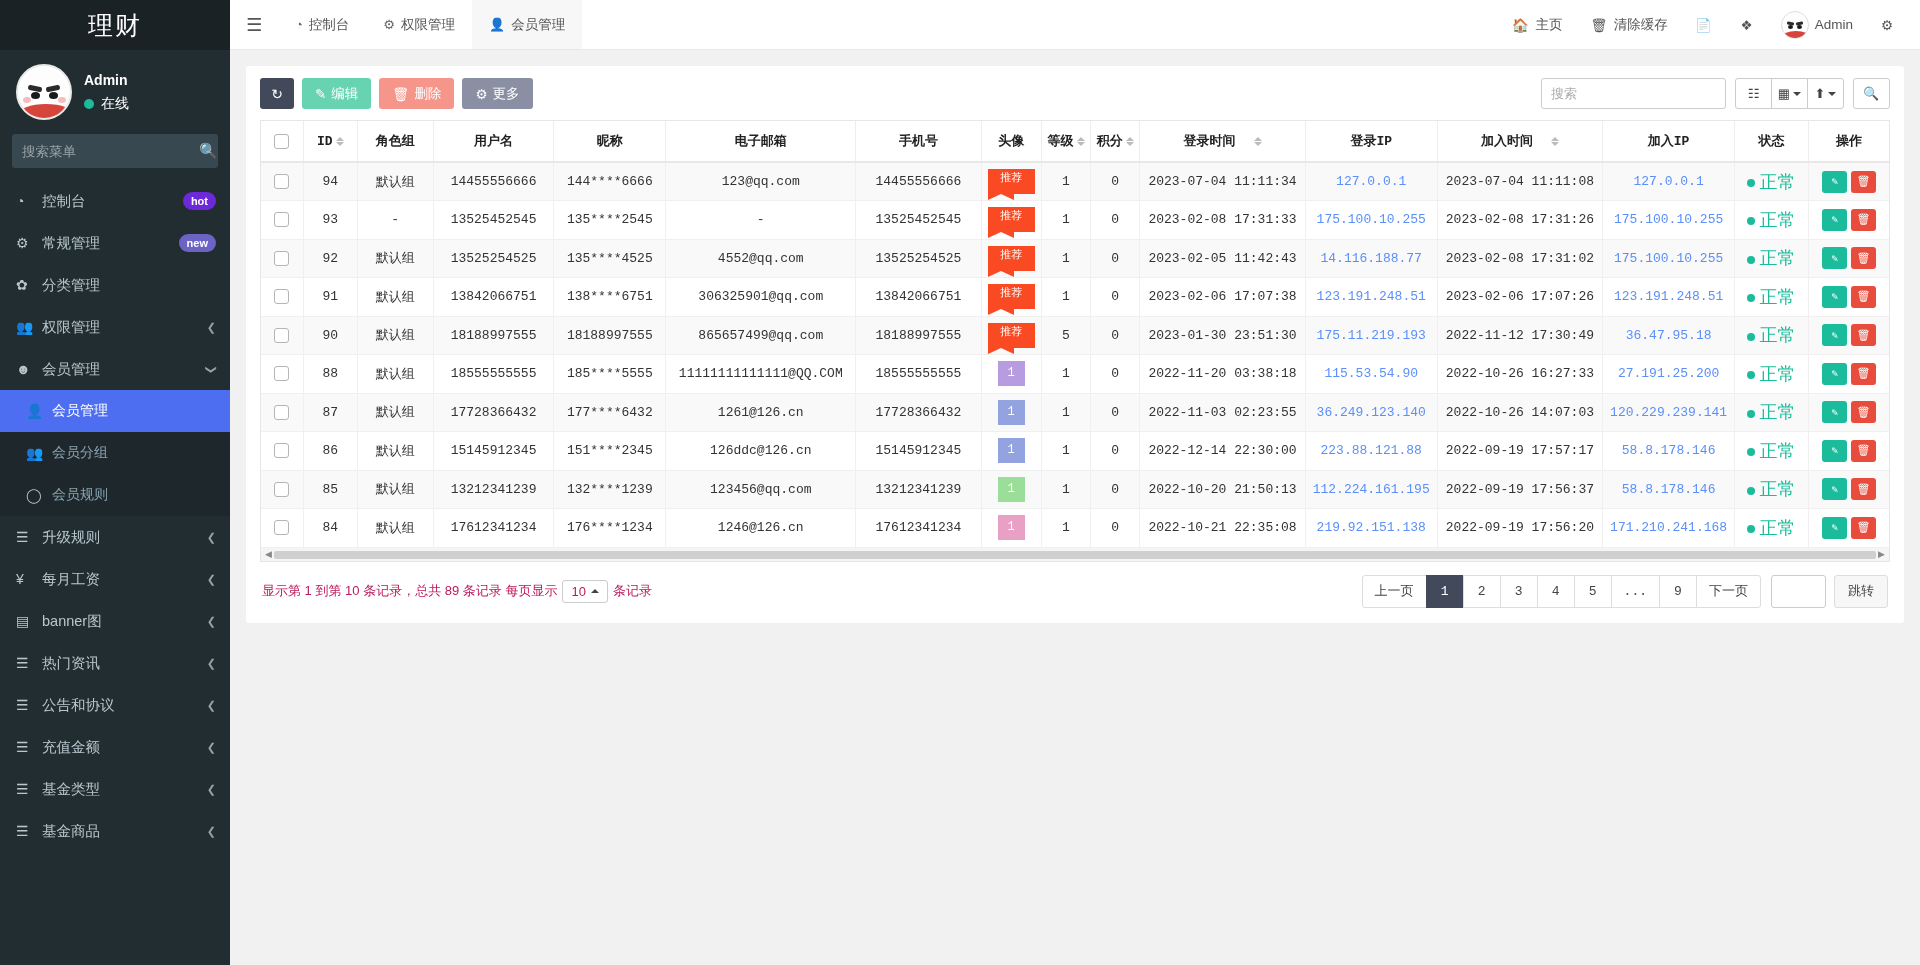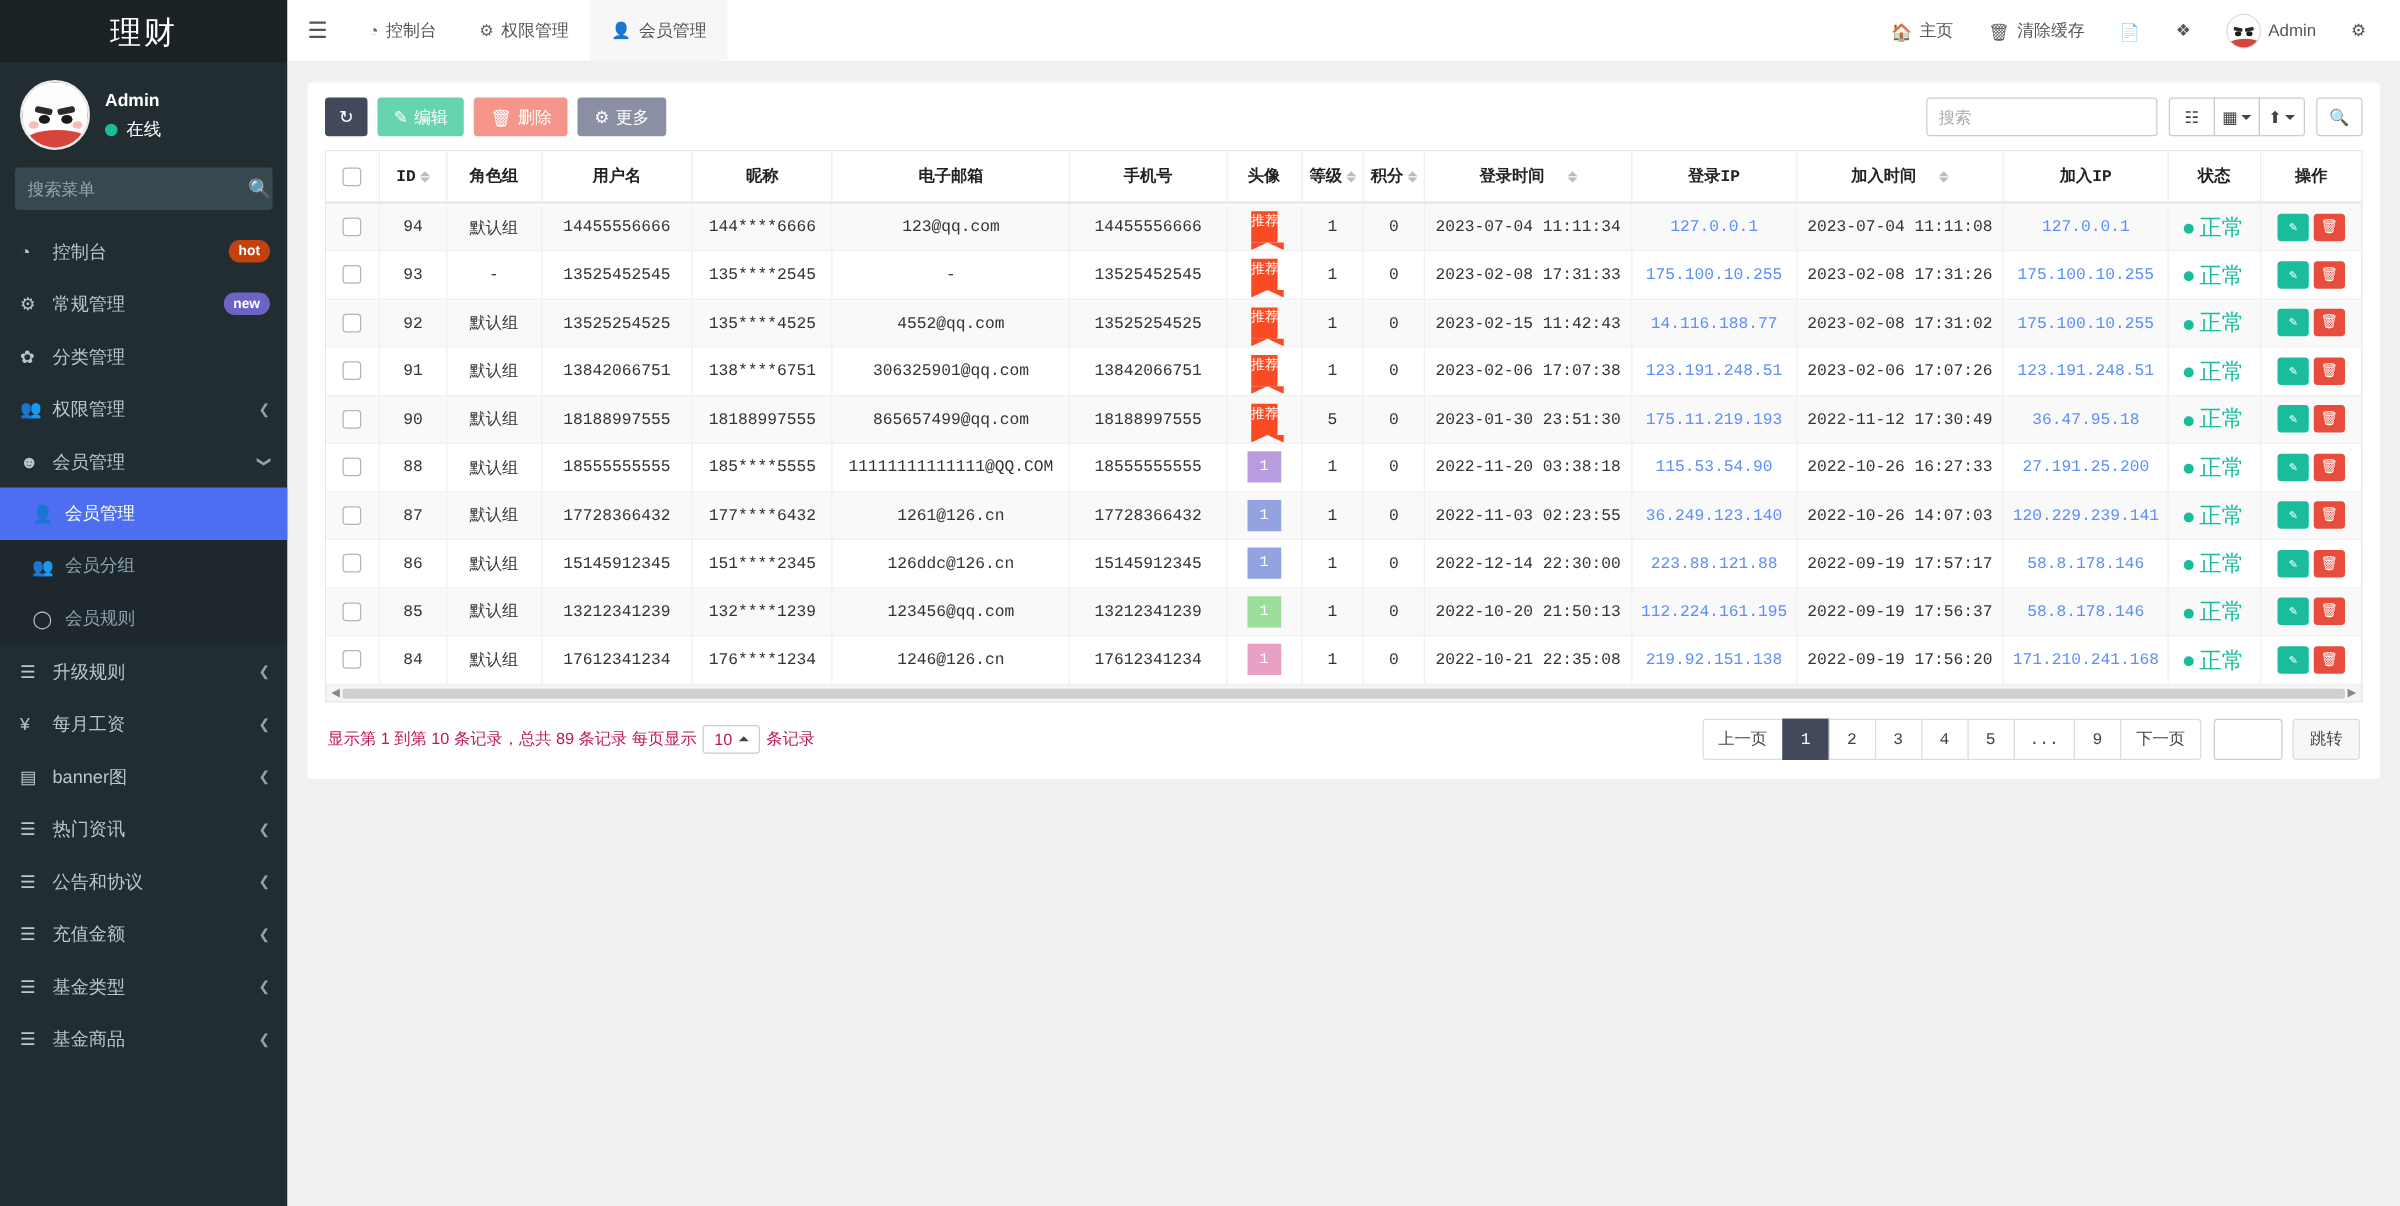--- a/index.html
+++ b/index.html
@@ -72,21 +72,21 @@
   .menu-item .chev { color: #93a2a9; font-size: 11px; }
   .menu-item.active { background: #4e6ef2; color: #fff; }
   .menu-item.active .mi-icon { color: #fff; }
   .submenu { background: #1e282c; }
   .submenu .menu-item { padding-left: 26px; color: #8aa4b1; font-size: 14px; }
   .submenu .menu-item.active { background: #4e6ef2; color: #fff; }
   .badge-pill {
     font-size: 11px; font-weight: bold; color: #fff;
     border-radius: 10px; padding: 2px 8px; line-height: 14px;
   }
-  .badge-hot { background: #c2410c; }
+  .badge-hot { background: #6d28d9; }
   .badge-new { background: #6c63c4; }
 
   
   .main { flex: 1; height: 965px; display: flex; flex-direction: column; background: #f1f1f1; overflow: hidden; }
 
   .topbar {
     height: 50px; min-height: 50px; background: #fff;
     display: flex; align-items: stretch;
     border-bottom: 1px solid #e7e7e7;
   }
@@ -162,21 +162,21 @@
     font-size: 13px; color: #333; padding: 0 4px; height: 38.5px;
     text-align: center; white-space: nowrap; overflow: hidden; text-overflow: ellipsis;
   }
   tbody td:last-child { border-right: none; }
   tbody tr:nth-child(odd) { background: #f9f9f9; }
   tbody tr:nth-child(even) { background: #fff; }
   .ip-link { color: #5b8ff9; cursor: pointer; }
   .chk { width: 15px; height: 15px; border: 1px solid #b5b5b5; border-radius: 3px; background: #fff; display: inline-block; vertical-align: middle; cursor: pointer; }
 
   .ribbon {
-    display: inline-block; position: relative; width: 21px; height: 25px;
+    display: inline-block; position: relative; width: 47px; height: 25px;
     background: #fa4a23; color: #fff; font-size: 11px; line-height: 19px;
     vertical-align: middle;
   }
   .ribbon::after {
     content: ""; position: absolute; left: 0; bottom: -6px;
     border-left: 13.5px solid #fa4a23; border-right: 13.5px solid #fa4a23;
     border-bottom: 6px solid transparent;
   }
   .sq { display:inline-block; width: 27px; height: 25px; color: #fff; font-size: 12px; line-height: 25px; vertical-align: middle; }
 
@@ -512,21 +512,21 @@
                 <td><span class="chk"></span></td>
                 <td>92</td>
                 <td>默认组</td>
                 <td>13525254525</td>
                 <td>135****4525</td>
                 <td>4552@qq.com</td>
                 <td>13525254525</td>
                 <td><span class="ribbon" style="background:#fa4a23">推荐</span></td>
                 <td>1</td>
                 <td>0</td>
-                <td>2023-02-15 11:42:43</td>
+                <td>2023-02-05 11:42:43</td>
                 <td><span class="ip-link">14.116.188.77</span></td>
                 <td>2023-02-08 17:31:02</td>
                 <td><span class="ip-link">175.100.10.255</span></td>
                 <td><span class="status-cell"><span class="status-dot"></span>正常</span></td>
                 <td><span class="act-btn act-edit">✎</span><span class="act-btn act-del">🗑</span></td>
               </tr>
               <tr>
                 <td><span class="chk"></span></td>
                 <td>91</td>
                 <td>默认组</td>

